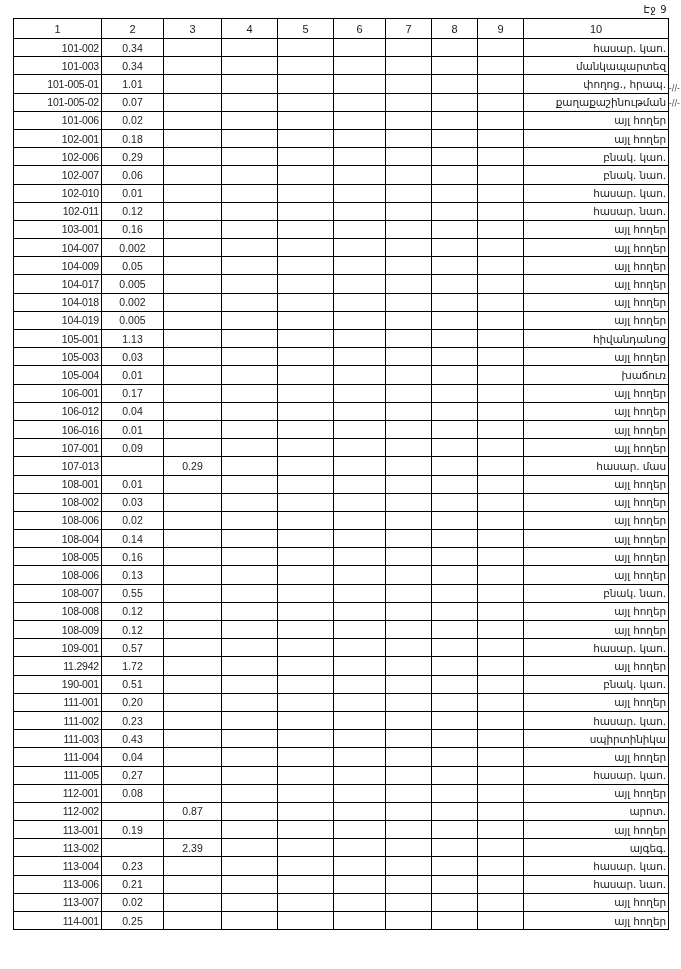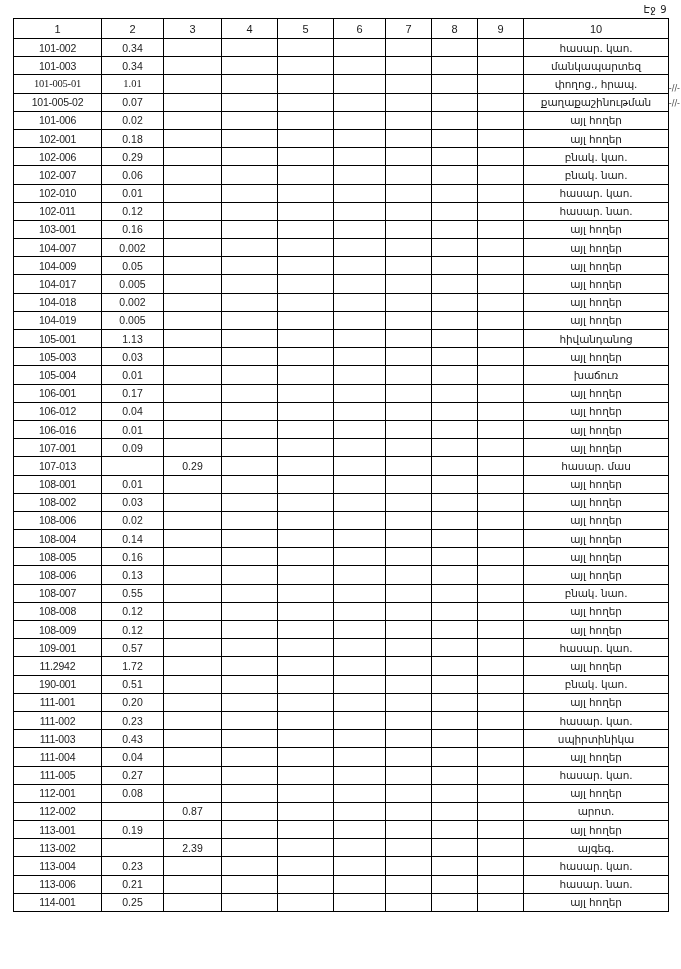--- a/index.html
+++ b/index.html
@@ -62,32 +62,32 @@
   col.c3 { width: 58px; }
   col.c4 { width: 56px; }
   col.c5 { width: 56px; }
   col.c6 { width: 52px; }
   col.c7 { width: 46px; }
   col.c8 { width: 46px; }
   col.c9 { width: 46px; }
   col.c10 { width: 145px; }
 
   td.code {
-    text-align: center;
+    text-align: right;
     padding-left: 4px;
     font-family: "Liberation Sans", sans-serif;
     letter-spacing: -0.2px;
   }
   td.num {
     text-align: center;
     font-family: "Liberation Sans", sans-serif;
   }
-  td.bold-row { font-weight: bold; font-family: Liberation Serif, serif; }
+  td.bold-row { font-weight: bold; }
   td.desc {
-    text-align: center;
+    text-align: right;
     padding-left: 5px;
     font-family: "DejaVu Sans", sans-serif;
     font-size: 10px;
     letter-spacing: -0.1px;
   }
   .margin-notes {
     position: absolute;
     right: 0px;
     top: 0px;
     width: 14px;
@@ -700,20 +700,32 @@
             <td class="num"></td>
             <td class="num"></td>
             <td class="num"></td>
             <td class="num"></td>
             <td class="num"></td>
             <td class="num"></td>
             <td class="num"></td>
             <td class="desc">հասար. նաո.</td>
           </tr>
           <tr>
+            <td class="code">113-007</td>
+            <td class="num">0.02</td>
+            <td class="num"></td>
+            <td class="num"></td>
+            <td class="num"></td>
+            <td class="num"></td>
+            <td class="num"></td>
+            <td class="num"></td>
+            <td class="num"></td>
+            <td class="desc">այլ հողեր</td>
+          </tr>
+          <tr>
             <td class="code">114-001</td>
             <td class="num">0.25</td>
             <td class="num"></td>
             <td class="num"></td>
             <td class="num"></td>
             <td class="num"></td>
             <td class="num"></td>
             <td class="num"></td>
             <td class="num"></td>
             <td class="desc">այլ հողեր</td>

